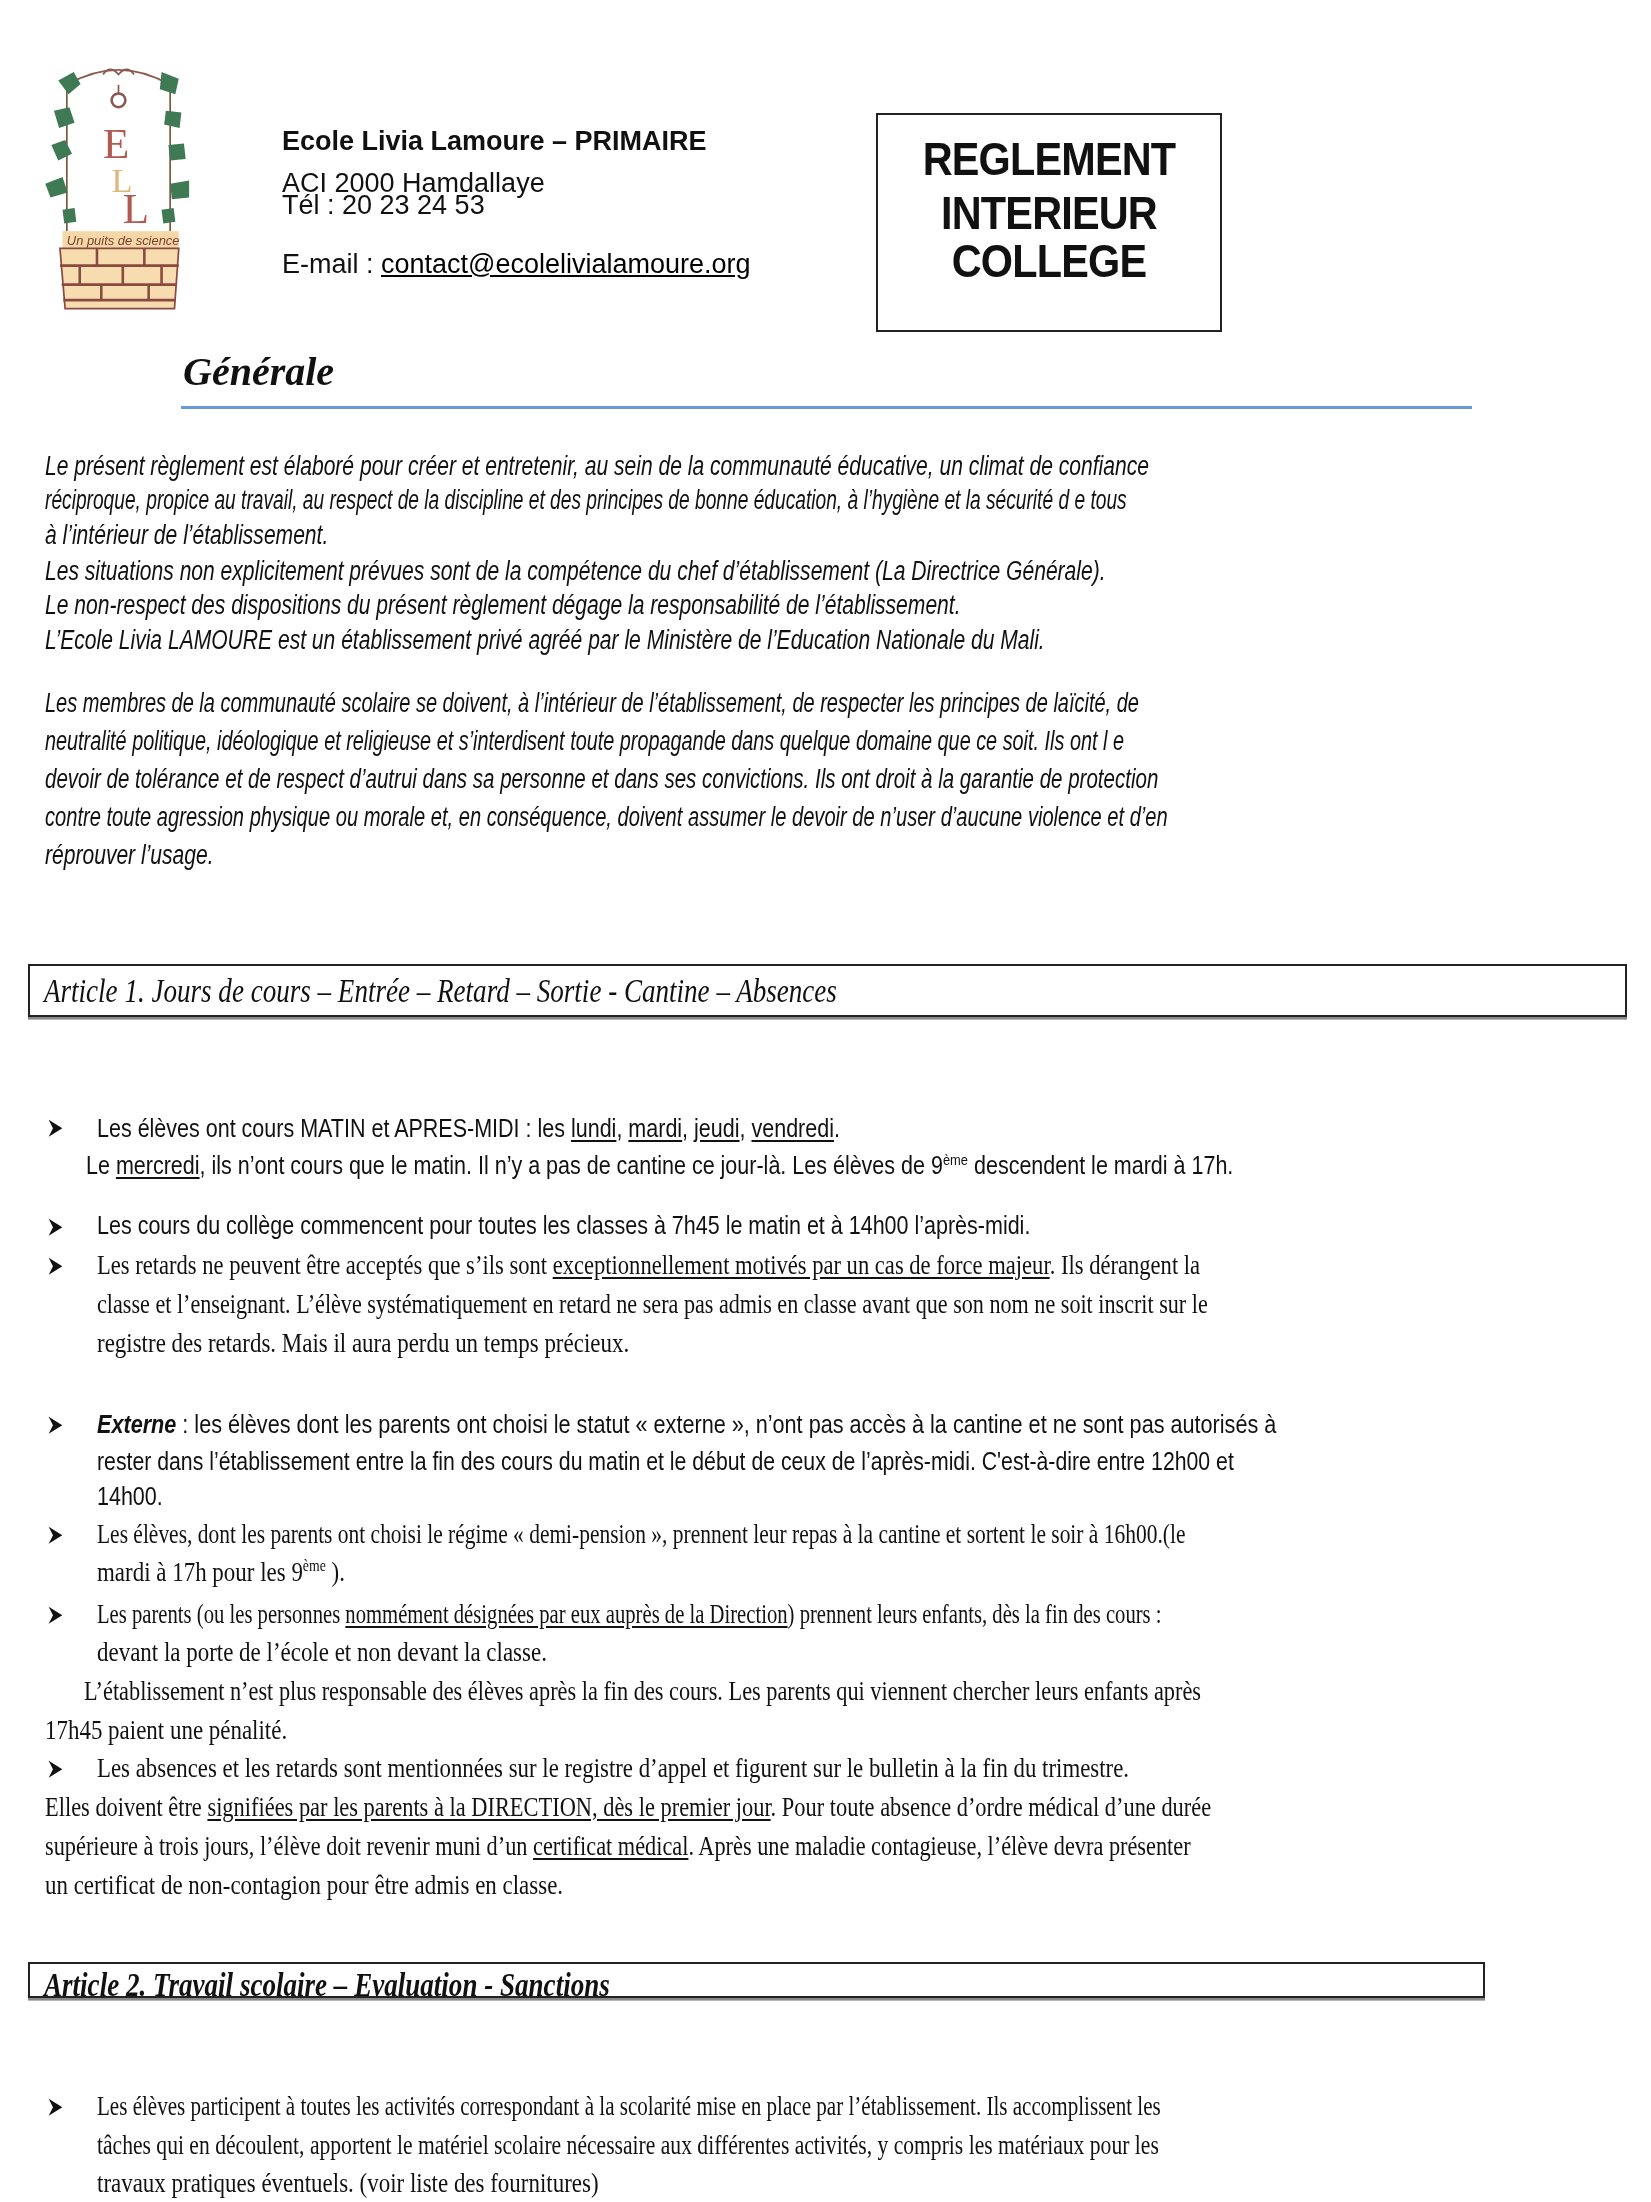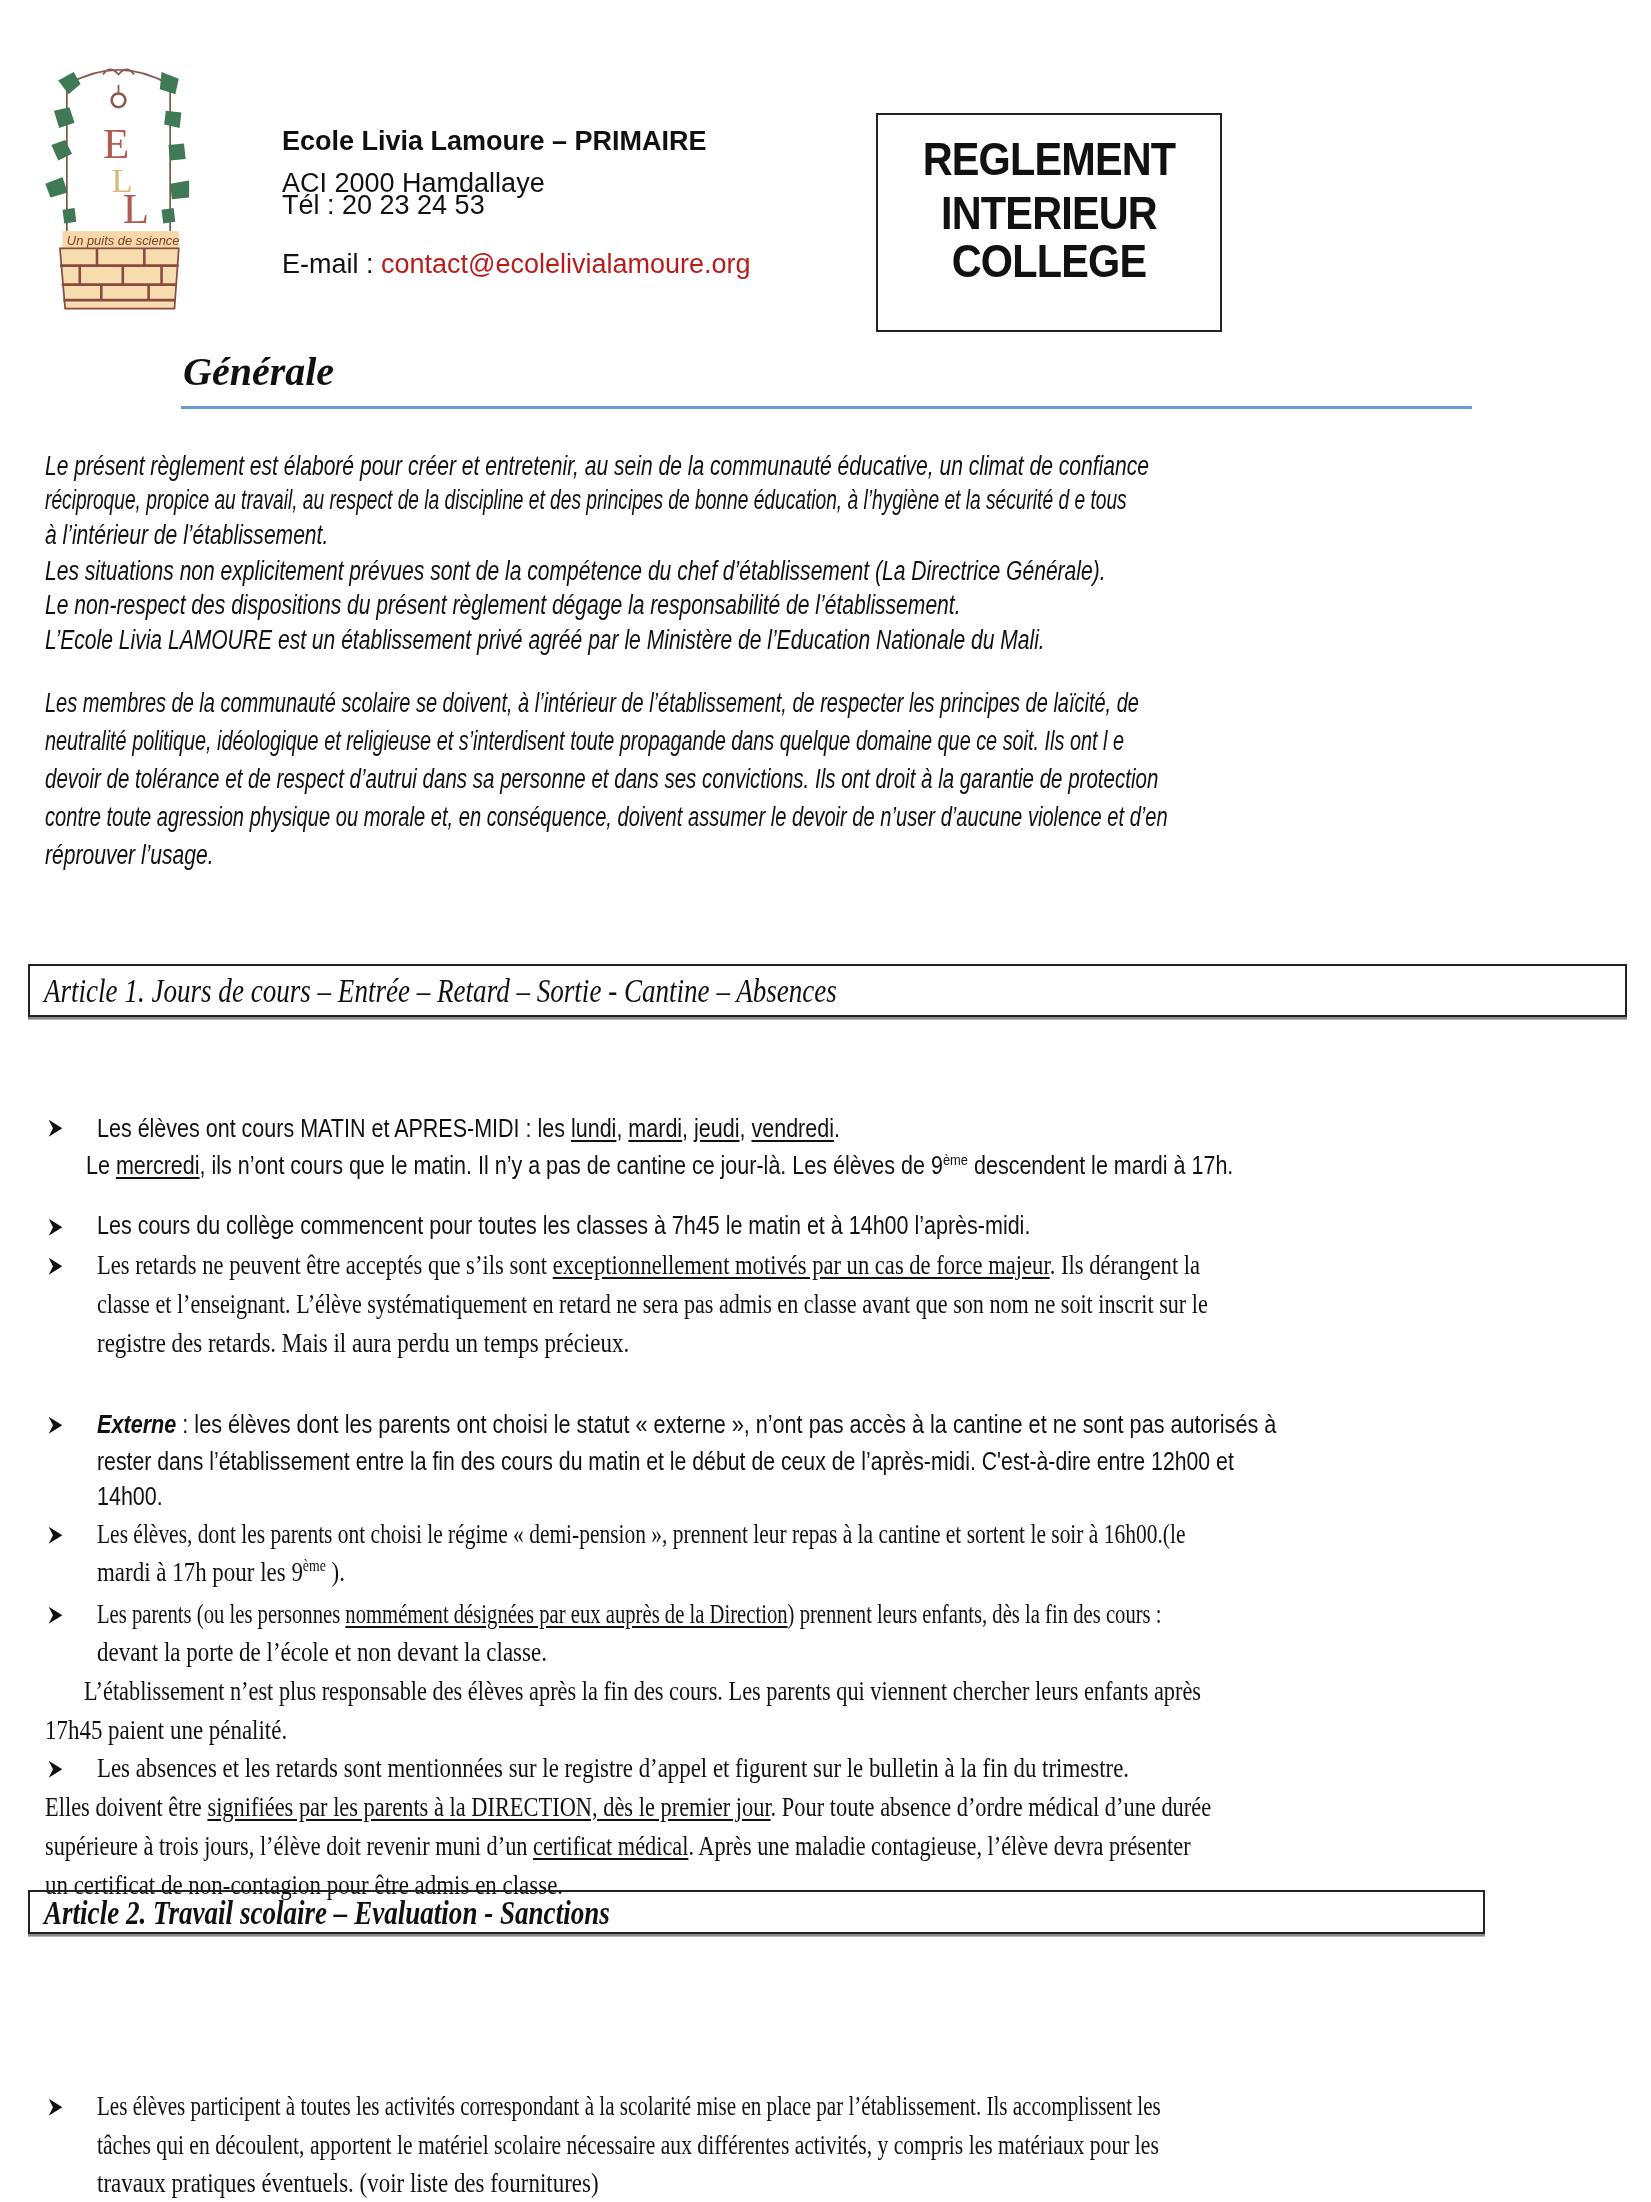--- a/index.html
+++ b/index.html
@@ -5,21 +5,21 @@
   html, body { margin:0; padding:0; background:#ffffff; }
   body { width:1651px; height:2203px; position:relative; overflow:hidden; color:#111; }
   .abs { position:absolute; }
   .calibri { font-family:"Liberation Sans", sans-serif;margin-left:37px; }
   .narrow { transform-origin:0 0; white-space:nowrap; }
 
   
   #logo { left:41px; top:59px; width:155px; height:254px; }
   .hdr-line { left:245px; font-size:27px; white-space:nowrap; }
   .hdr-line.bold { font-weight:bold; }
-  .hdr-line a { color:#b91c1c; }
+  .hdr-line a { color:#000000; text-decoration:underline; }
 
   #title-box { left:876px; top:113px; width:346px; height:219px; border:2.2px solid #222; box-sizing:border-box; }
   #title-box .t { position:absolute; left:0; right:0; text-align:center; font-family:"Liberation Sans", sans-serif; font-weight:bold; font-size:46px; letter-spacing:-0.9px; transform:scaleX(0.9); }
 
   #preamble-title { left:183px; top:348px; font-family:"Liberation Serif", serif; font-style:italic; font-weight:bold; font-size:40px; }
   #preamble-rule { left:181px; top:406px; width:1291px; height:2.6px; background:#6b98d6; }
 
   
   .ital { font-family:"Liberation Sans", sans-serif; font-style:italic; font-size:27px; white-space:nowrap; left:45px; }
 
@@ -150,21 +150,21 @@
 
 <svg class="abs" style="left:47px; top:1759px;" width="17" height="20.6" viewBox="0 0 20 24">
     <polygon points="2,2 18,12 2,22 7,12" fill="#111"></polygon>
   </svg>
 <div class="abs tnr narrow" style="left:97px; top:1753px; transform:scaleX(0.846);">Les absences et les retards sont mentionnées  sur le registre d’appel et figurent sur le bulletin à la fin du trimestre.</div>
 
 <div class="abs tnr narrow" style="left:45px; top:1792px; transform:scaleX(0.83);"><span>Elles doivent être </span><u>signifiées par les parents à la DIRECTION, dès le premier jour</u><span>. Pour toute absence d’ordre médical d’une durée</span></div>
 <div class="abs tnr narrow" style="left:45px; top:1831px; transform:scaleX(0.826);"><span>supérieure à trois jours, l’élève doit revenir muni d’un </span><u>certificat médical</u><span>. Après une maladie contagieuse, l’élève devra présenter</span></div>
 <div class="abs tnr narrow" style="left:45px; top:1870px; transform:scaleX(0.85);">un certificat de non-contagion pour être admis en classe.</div>
 
-<div class="abs article-box" style="left:28px; top:1890px; width:1457px; height:44px;">
+<div class="abs article-box" style="left:28px; top:1962px; width:1457px; height:36px;">
   <div id="art2-title" class="article-title narrow" style="top:3.4px; transform:scaleX(0.82);">Article 2. Travail scolaire – Evaluation - Sanctions</div>
 </div>
 
 <svg class="abs" style="left:47px; top:2097px;" width="17" height="20.6" viewBox="0 0 20 24">
     <polygon points="2,2 18,12 2,22 7,12" fill="#111"></polygon>
   </svg>
 <div class="abs tnr narrow" style="left:97px; top:2091px; transform:scaleX(0.78);">Les élèves participent à toutes les activités correspondant à la scolarité mise en place par l’établissement. Ils accomplissent les</div>
 <div class="abs tnr narrow" style="left:97px; top:2130px; transform:scaleX(0.8);">tâches qui en découlent, apportent le matériel scolaire nécessaire aux différentes activités, y compris les matériaux pour les</div>
 <div class="abs tnr narrow" style="left:97px; top:2168px; transform:scaleX(0.85);">travaux pratiques éventuels. (voir liste des fournitures)</div>
 

